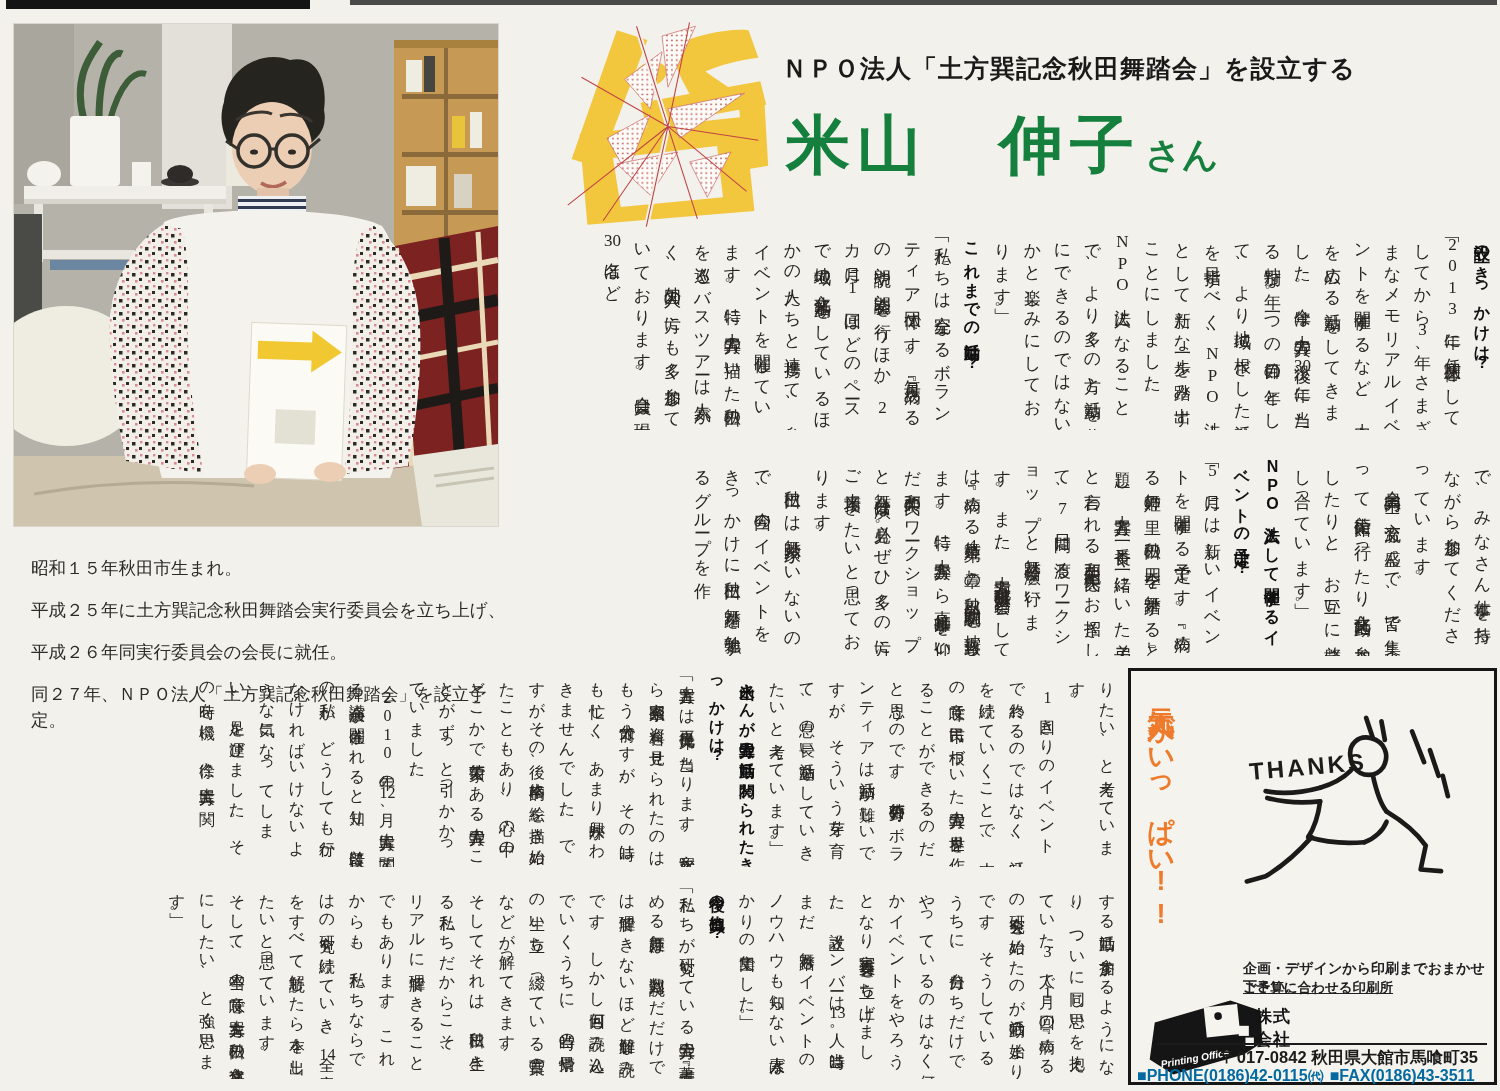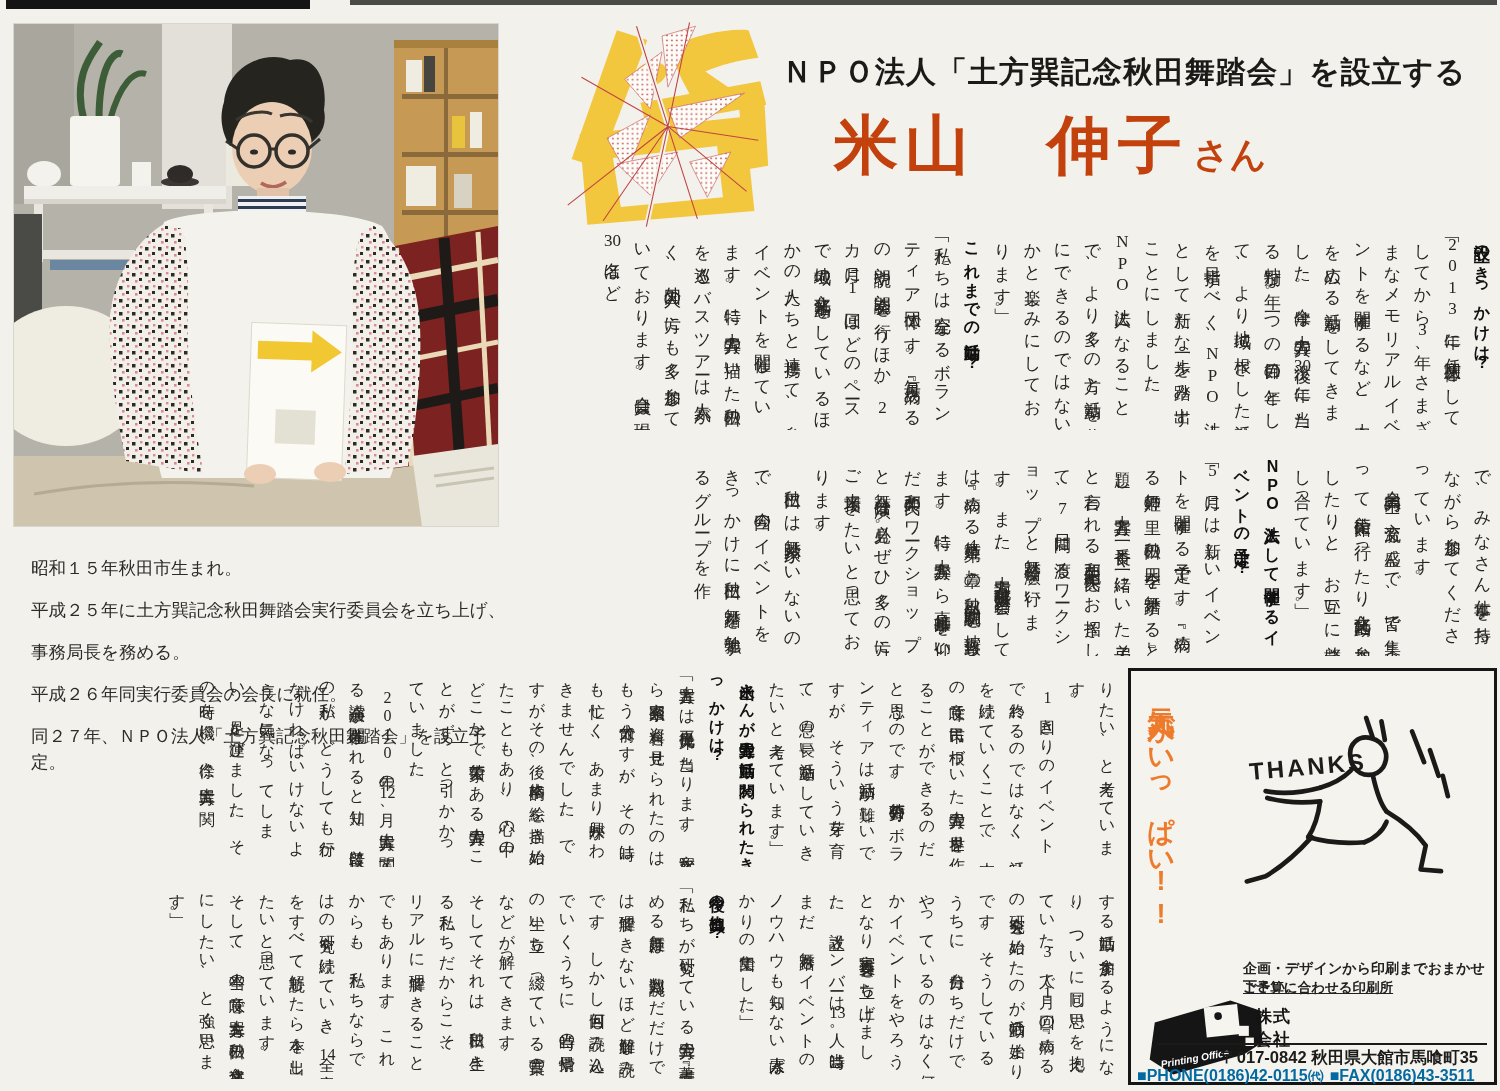--- a/index.html
+++ b/index.html
@@ -17,22 +17,22 @@
   
   .caption{position:absolute;left:15px;top:540px;width:508px;font-size:17.5px;line-height:26px;color:#2c2b27;}
   .caption p{margin:16px;font-family:Liberation Mono, monospace;}
 
   
   .logo{position:absolute;left:552px;top:18px;width:226px;height:212px;}
   .logo svg{width:100%;height:100%;}
 
   
   .kicker{position:absolute;left:782px;top:52px;font-family:"Liberation Sans",sans-serif;
-          font-weight:600;font-size:30px;letter-spacing:1px;color:#1b1a18;white-space:nowrap;}
-  .name-line{position:absolute;left:786px;top:102px;white-space:nowrap;color:#c2410c;margin-left:48px;}
+          font-weight:600;font-size:25px;letter-spacing:1px;color:#1b1a18;white-space:nowrap;}
+  .name-line{position:absolute;left:786px;top:102px;white-space:nowrap;color:#15803d;}
   .name-line .name{font-size:64px;font-weight:800;letter-spacing:7px;font-family:"Liberation Serif",serif;}
   .name-line .honorific{font-size:36px;font-weight:700;margin-left:4px;}
 
   
   .band{position:absolute;writing-mode:vertical-rl;text-orientation:upright;
         color:#272521;overflow:hidden;}
   .band p{margin:0;}
   .band .q{font-weight:bold;font-family:"Liberation Sans",sans-serif;color:#111;}
   .band1,.band2{left:505px;width:992px;height:198px;font-size:17px;line-height:30px;letter-spacing:2.5px;}
   .band1{top:232px;}
@@ -162,21 +162,20 @@
       </g>
       <ellipse cx="246" cy="450" rx="16" ry="10" fill="#ecceb5"></ellipse>
       <ellipse cx="316" cy="448" rx="16" ry="10" fill="#ecceb5"></ellipse>
     </svg>
   </figure>
 
   <div class="caption">
 
   <p class="cap-line">昭和１５年秋田市生まれ。</p>
       <p class="cap-line">平成２５年に土方巽記念秋田舞踏会実行委員会を立ち上げ、</p>
-      <p class="cap-line">事務局長を務める。</p>
       <p class="cap-line">平成２６年同実行委員会の会長に就任。</p>
       <p class="cap-line">同２７年、ＮＰＯ法人「土方巽記念秋田舞踏会」を設立予定。</p>
     </div>
 
   <div class="logo">
     <svg viewBox="0 0 230 215">
       <defs>
         <pattern id="dots" width="5" height="5" patternUnits="userSpaceOnUse">
           <rect width="5" height="5" fill="#fdfcf8"></rect>
           <circle cx="2" cy="2.4" r="0.9" fill="#c05050"></circle>

